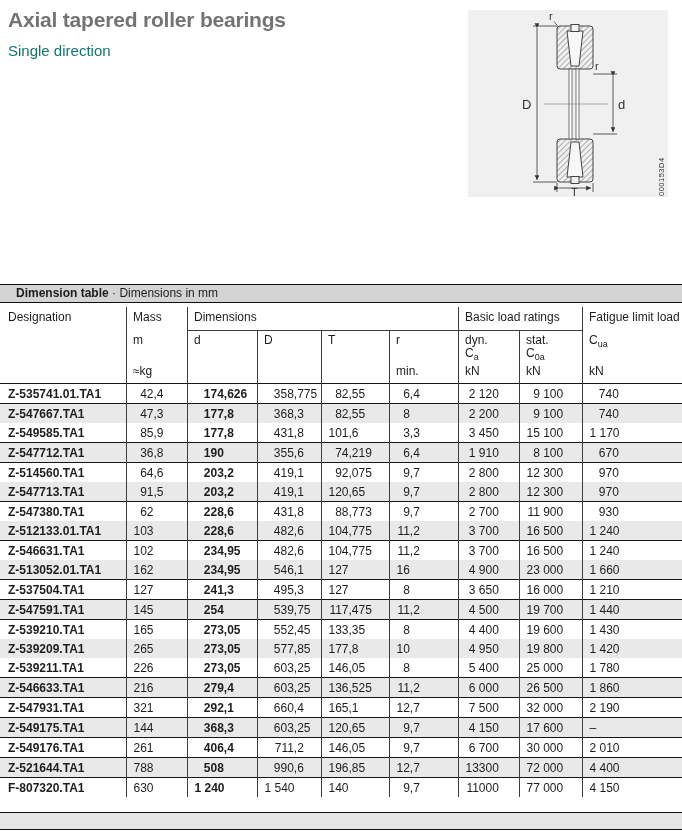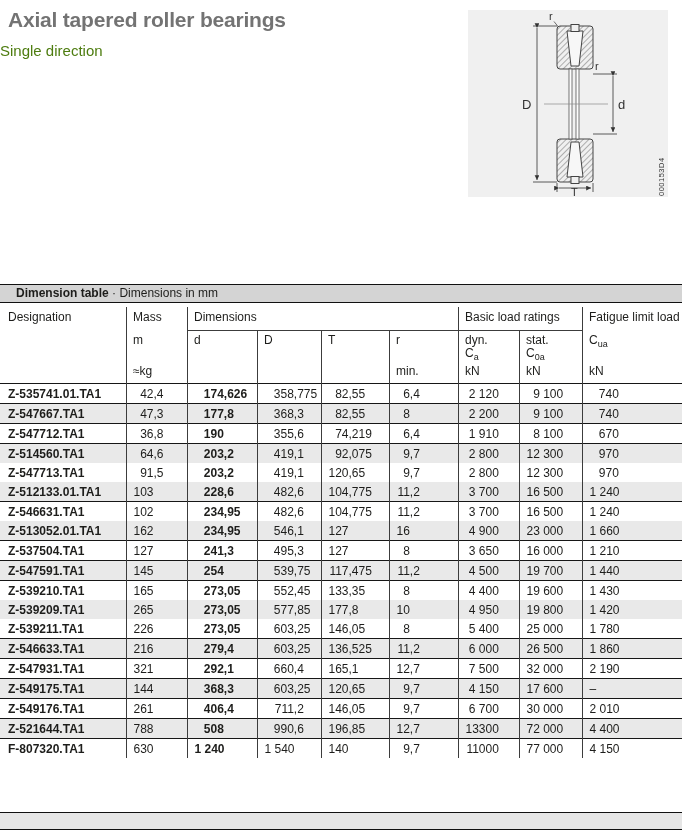--- a/index.html
+++ b/index.html
@@ -1,19 +1,19 @@
 <!DOCTYPE html>
 <html><head>
 <meta charset="utf-8">
 <style>
   html,body{margin:0;padding:0;background:#fff;}
   .page{position:relative;width:682px;height:831px;background:#fff;overflow:hidden;
         font-family:"Liberation Sans","DejaVu Sans",sans-serif;color:#1d1d1b;}
   .title{position:absolute;left:8px;top:8px;font-size:21px;font-weight:bold;color:#737373;letter-spacing:-0.2px;}
-  .subtitle{position:absolute;left:0;top:42px;font-size:15px;color:#4d7c0f;}
+  .subtitle{position:absolute;left:8px;top:42px;font-size:15px;color:#0f766e;}
   .diagram{position:absolute;left:467px;top:6px;width:203px;height:191px;}
   
   .bar{position:absolute;left:0;top:284px;width:682px;height:19px;box-sizing:border-box;
        background:#d4d4d4;border-top:1px solid #111;border-bottom:1px solid #111;
        font-size:12px;line-height:17px;padding-left:16px;}
   .bar b{font-weight:bold;}
   
   .thead{position:absolute;left:0;top:303px;width:682px;height:80px;font-size:12px;}
   .thead .vfull{position:absolute;top:4px;bottom:0;width:1px;background:#3c3c3c;}
   .thead .vpart{position:absolute;top:27px;bottom:0;width:1px;background:#3c3c3c;}
@@ -177,20 +177,31 @@
           <td class="c-des">Z-547667.TA1</td>
           <td class="c-mass w3"><span class="int">47</span>,3</td>
           <td class="c-d w44"><span class="int">177</span>,8</td>
           <td class="c-D w44"><span class="int">368</span>,3</td>
           <td class="c-T w3"><span class="int">82</span>,55</td>
           <td class="c-r w2"><span class="int">8</span></td>
           <td class="c-dyn w5"><span class="int">2 200</span></td>
           <td class="c-stat w55"><span class="int">9 100</span></td>
           <td class="c-cua w44"><span class="int">740</span></td>
         </tr>
+        <tr>
+          <td class="c-des">Z-549585.TA1</td>
+          <td class="c-mass w3"><span class="int">85</span>,9</td>
+          <td class="c-d w44"><span class="int">177</span>,8</td>
+          <td class="c-D w44"><span class="int">431</span>,8</td>
+          <td class="c-T w3"><span class="int">101</span>,6</td>
+          <td class="c-r w2"><span class="int">3</span>,3</td>
+          <td class="c-dyn w5"><span class="int">3 450</span></td>
+          <td class="c-stat w55"><span class="int">15 100</span></td>
+          <td class="c-cua w44"><span class="int">1 170</span></td>
+        </tr>
         <tr class="group-start">
           <td class="c-des">Z-547712.TA1</td>
           <td class="c-mass w3"><span class="int">36</span>,8</td>
           <td class="c-d w44"><span class="int">190</span></td>
           <td class="c-D w44"><span class="int">355</span>,6</td>
           <td class="c-T w3"><span class="int">74</span>,219</td>
           <td class="c-r w2"><span class="int">6</span>,4</td>
           <td class="c-dyn w5"><span class="int">1 910</span></td>
           <td class="c-stat w55"><span class="int">8 100</span></td>
           <td class="c-cua w44"><span class="int">670</span></td>
@@ -210,20 +221,31 @@
           <td class="c-des">Z-547713.TA1</td>
           <td class="c-mass w3"><span class="int">91</span>,5</td>
           <td class="c-d w44"><span class="int">203</span>,2</td>
           <td class="c-D w44"><span class="int">419</span>,1</td>
           <td class="c-T w3"><span class="int">120</span>,65</td>
           <td class="c-r w2"><span class="int">9</span>,7</td>
           <td class="c-dyn w5"><span class="int">2 800</span></td>
           <td class="c-stat w55"><span class="int">12 300</span></td>
           <td class="c-cua w44"><span class="int">970</span></td>
         </tr>
+        <tr class="group-start">
+          <td class="c-des">Z-547380.TA1</td>
+          <td class="c-mass w3"><span class="int">62</span></td>
+          <td class="c-d w44"><span class="int">228</span>,6</td>
+          <td class="c-D w44"><span class="int">431</span>,8</td>
+          <td class="c-T w3"><span class="int">88</span>,773</td>
+          <td class="c-r w2"><span class="int">9</span>,7</td>
+          <td class="c-dyn w5"><span class="int">2 700</span></td>
+          <td class="c-stat w55"><span class="int">11 900</span></td>
+          <td class="c-cua w44"><span class="int">930</span></td>
+        </tr>
         <tr>
           <td class="c-des">Z-512133.01.TA1</td>
           <td class="c-mass w3"><span class="int">103</span></td>
           <td class="c-d w44"><span class="int">228</span>,6</td>
           <td class="c-D w44"><span class="int">482</span>,6</td>
           <td class="c-T w3"><span class="int">104</span>,775</td>
           <td class="c-r w2"><span class="int">11</span>,2</td>
           <td class="c-dyn w5"><span class="int">3 700</span></td>
           <td class="c-stat w55"><span class="int">16 500</span></td>
           <td class="c-cua w44"><span class="int">1 240</span></td>

